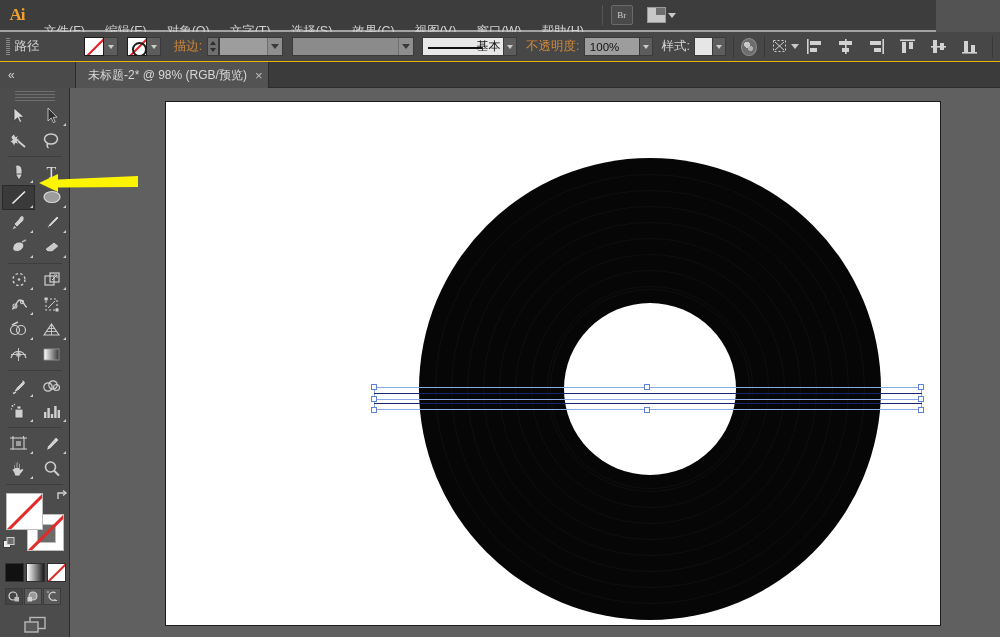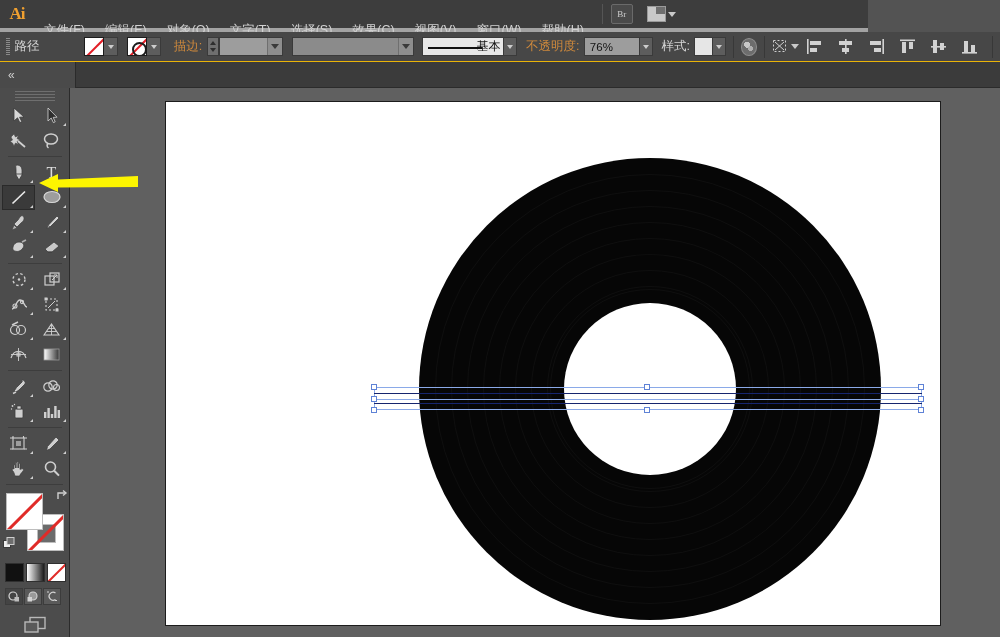--- a/index.html
+++ b/index.html
@@ -6,24 +6,24 @@
   html, body {
     width: 1000px; height: 637px;
     background: #535353;
     font-family: "Liberation Sans", sans-serif;
     overflow: hidden;
   }
   #app { position: relative; width: 1000px; height: 637px; }
 
   
   .menubar {
-    position: absolute; left: 0; top: 0; width: 868px; height: 32px;
+    position: absolute; left: 0; top: 0; width: 936px; height: 32px;
     background: #3d3d3d;
     display: flex; align-items: center;
-    border-bottom: 4px solid #a3a3a3;
+    border-bottom: 2px solid #a3a3a3;
   }
   .ai-logo {
     width: 34px; height: 32px; display: flex; align-items: center;
     justify-content: center; color: #f0a030; font-weight: bold;
     font-size: 17px; font-family: "Liberation Serif", serif;
     letter-spacing: -1px;
   }
   .menu-item {
     padding: 17px 10px; height: 32px; line-height: 32px;
     color: #d2d2d2; font-size: 12.5px; white-space: nowrap;
@@ -339,21 +339,21 @@
     <div class="stroke-profile">
       <span>基本</span>
     </div>
     <div class="mini-drop">
         <div class="caret-d"></div>
       </div>
 
     <div style="width:10px"></div>
     <div class="ctrl-label orange">不透明度:</div>
     <div style="width:5px"></div>
-    <div class="opacity-box">76%</div>
+    <div class="opacity-box">100%</div>
     <div class="mini-drop">
         <div class="caret-d"></div>
       </div>
 
     <div style="width:10px"></div>
     <div class="ctrl-label">样式:</div>
     <div style="width:5px"></div>
     <div class="style-sw"></div>
     <div class="mini-drop">
         <div class="caret-d"></div>
@@ -412,20 +412,24 @@
           <rect x="4" y="3" width="4" height="11" fill="#d2d2d2"></rect>
           <rect x="11" y="7" width="4" height="7" fill="#d2d2d2"></rect>
         </svg>
     </div>
     <div class="ctrl-sep"></div>
   </div>
 
   <div class="tabstrip">
     <div class="collapse-btn">
       <span class="dbl-left">«</span>
+    </div>
+    <div class="doc-tab">
+      <span>未标题-2* @ 98% (RGB/预览)</span>
+      <span class="tab-close">×</span>
     </div>
   </div>
 
   <div class="toolpanel">
     <div class="tp-grip"></div>
 
     <div class="tool-grid">
 
       <div class="tool">
         <svg width="14" height="17" viewBox="0 0 14 17">

